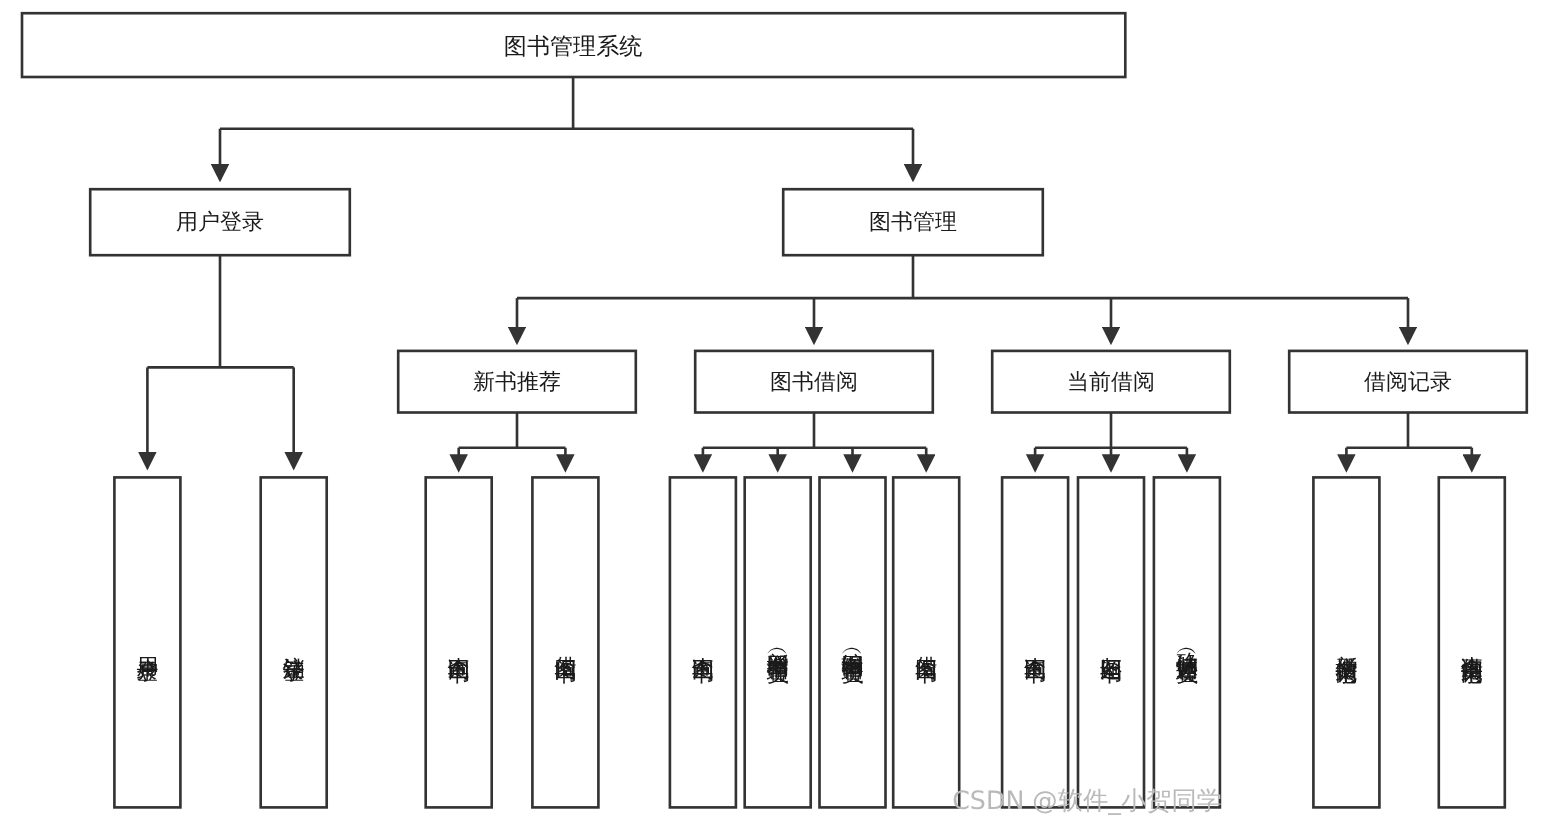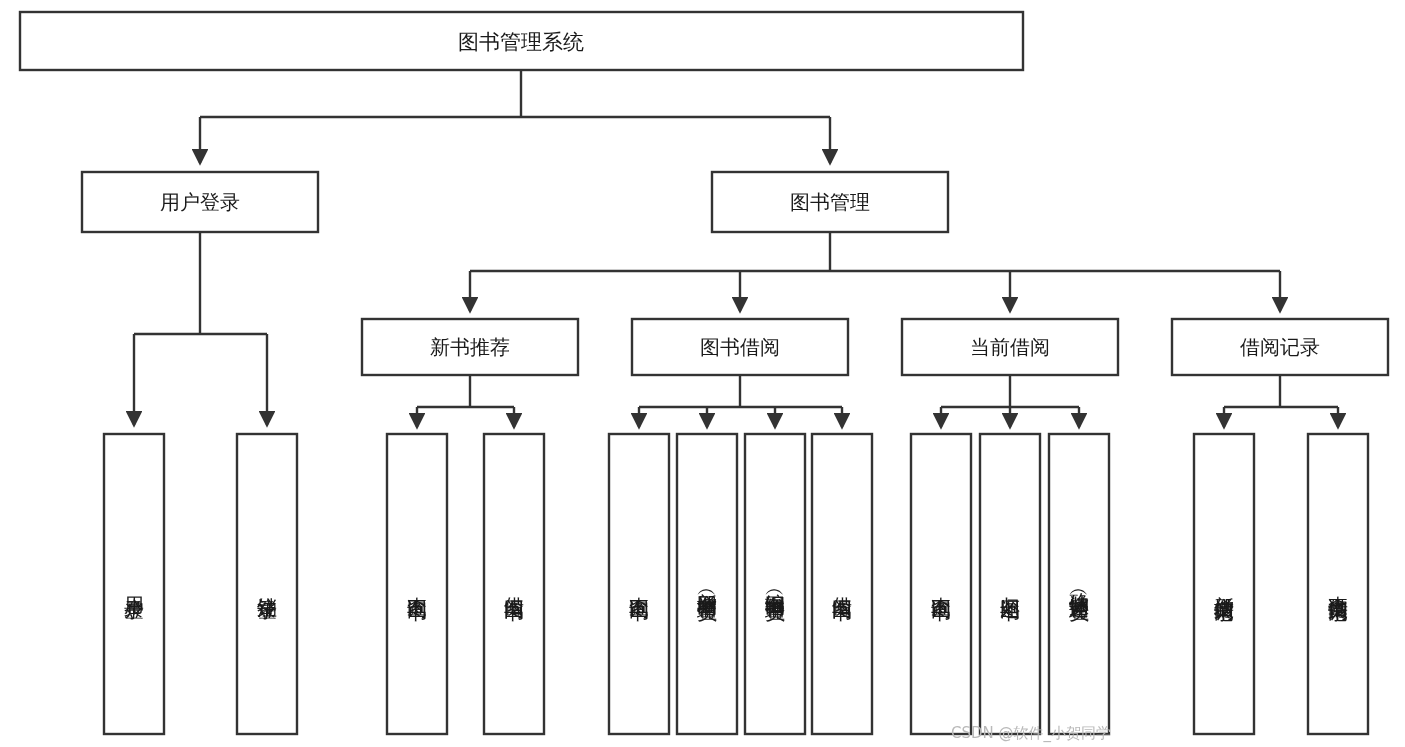--- a/index.html
+++ b/index.html
@@ -63,21 +63,21 @@
     align-items: center;
     justify-content: center;
     white-space: nowrap;
     pointer-events: none;
   }
   .watermark {
     position: absolute;
     right: 8px;
     bottom: 4px;
     font-family: "DejaVu Sans", "Liberation Sans", sans-serif;
-    font-size: 15px;
+    font-size: 23px;
     color: #b9b9b9;
     white-space: nowrap;
   }
 </style>
 </head>
 <body>
 
 <div id="diagram-root">
 
   <svg class="diagram" viewBox="0 0 1405 747" xmlns="http://www.w3.org/2000/svg">

